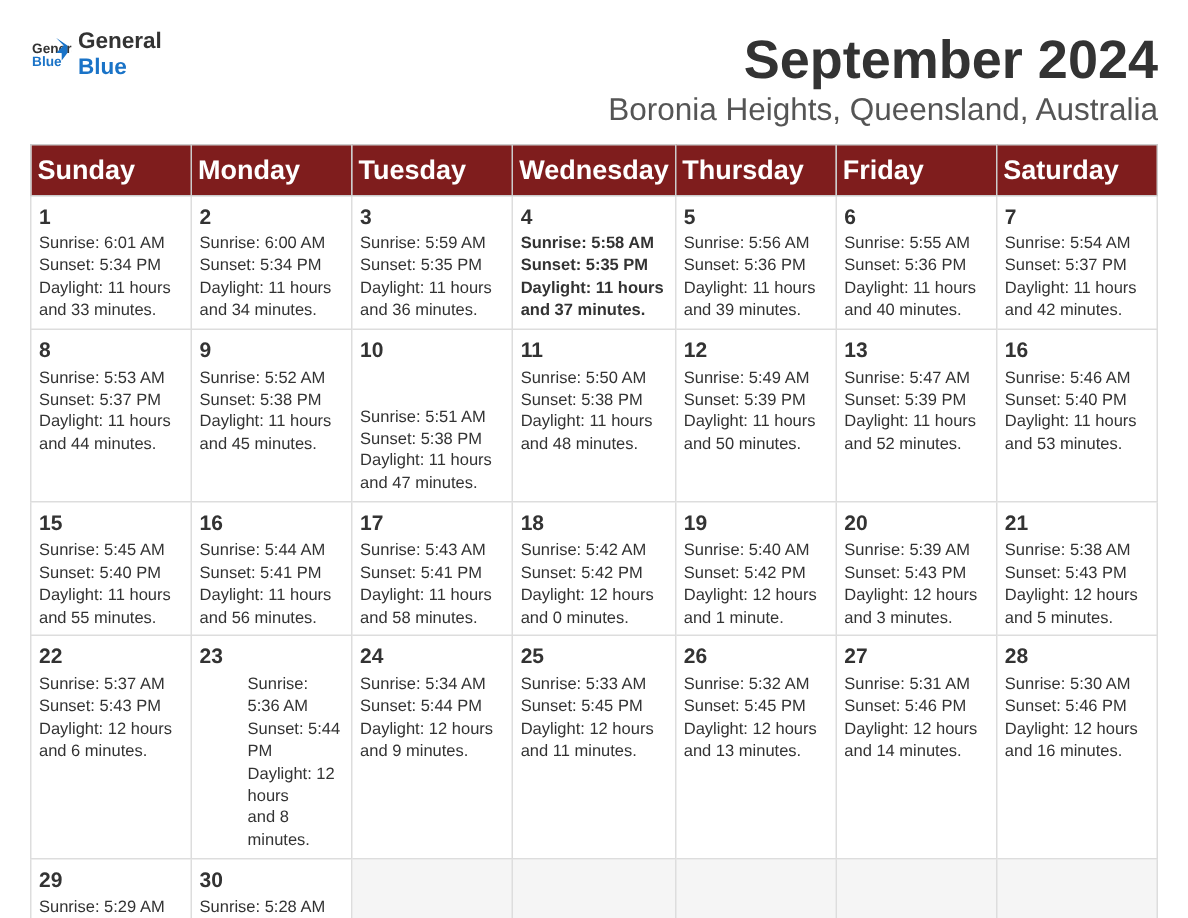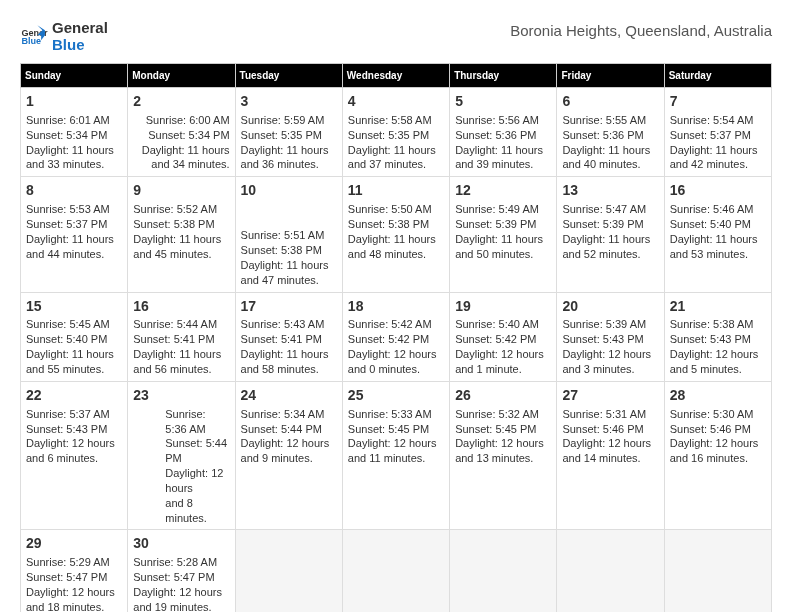--- a/index.html
+++ b/index.html
@@ -28,35 +28,35 @@
     .title-block {
       text-align: right;
     }
     .month-title {
       font-size: 36px;
       font-weight: bold;
       color: #333;
       line-height: 1.1;
     }
     .subtitle {
-      font-size: 15px;
+      font-size: 21px;
       color: #555;
       margin-top: 2px;
     }
     .calendar {
       width: 100%;
       border-collapse: collapse;
       font-size: 11px;
     }
     .calendar th {
-      background: #000000;
+      background: #7f1d1d;
       color: #fff;
       padding: 6px 4px;
       text-align: left;
-      font-size: 10px;
+      font-size: 18px;
       font-weight: bold;
       border: 1px solid #ccc;
     }
     .calendar td {
       vertical-align: top;
       padding: 4px 5px;
       border: 1px solid #ddd;
       width: 107px;
       min-height: 80px;
       background: #fff;
@@ -89,20 +89,21 @@
       <text x="2" y="18" font-size="13" font-weight="bold" fill="#333">General</text>
       <text x="2" y="30" font-size="13" font-weight="bold" fill="#1a73c7">Blue</text>
       <polygon points="32,8 40,16 32,24 38,24 38,32 44,24 44,16" fill="#1a73c7" transform="translate(-4, -4) scale(0.9)"></polygon>
     </svg>
     <div style="display:flex;flex-direction:column;line-height:1.1;">
       <span style="font-size:15px;font-weight:bold;color:#333;">General</span>
       <span style="font-size:15px;font-weight:bold;color:#1a73c7;">Blue</span>
     </div>
   </div>
   <div class="title-block">
+    <div class="month-title">September 2024</div>
     <div class="subtitle">Boronia Heights, Queensland, Australia</div>
   </div>
 </div>
 
 <table class="calendar">
   <thead>
     <tr>
     <th>Sunday</th>
         <th>Monday</th>
         <th>Tuesday</th>
@@ -116,35 +117,35 @@
   <tr class="week">
         <td>
           <span class="day-num">1</span>
           <div class="day-info" style="white-space: pre-line;">Sunrise: 6:01 AM
 Sunset: 5:34 PM
 Daylight: 11 hours
 and 33 minutes.</div>
         </td>
         <td>
           <span class="day-num">2</span>
-          <div class="day-info" style="white-space: pre-line; text-align: right;">Sunrise: 6:00 AM
+          <div class="day-info" style="white-space: pre-line;">Sunrise: 6:00 AM
 Sunset: 5:34 PM
 Daylight: 11 hours
 and 34 minutes.</div>
         </td>
         <td>
           <span class="day-num">3</span>
           <div class="day-info" style="white-space: pre-line;">Sunrise: 5:59 AM
 Sunset: 5:35 PM
 Daylight: 11 hours
 and 36 minutes.</div>
         </td>
         <td>
           <span class="day-num">4</span>
-          <div class="day-info" style="white-space: pre-line;">Sunrise: 5:58 AM
+          <div class="day-info" style="white-space: pre-line; font-weight: bold;">Sunrise: 5:58 AM
 Sunset: 5:35 PM
 Daylight: 11 hours
 and 37 minutes.</div>
         </td>
         <td>
           <span class="day-num">5</span>
           <div class="day-info" style="white-space: pre-line;">Sunrise: 5:56 AM
 Sunset: 5:36 PM
 Daylight: 11 hours
 and 39 minutes.</div>

